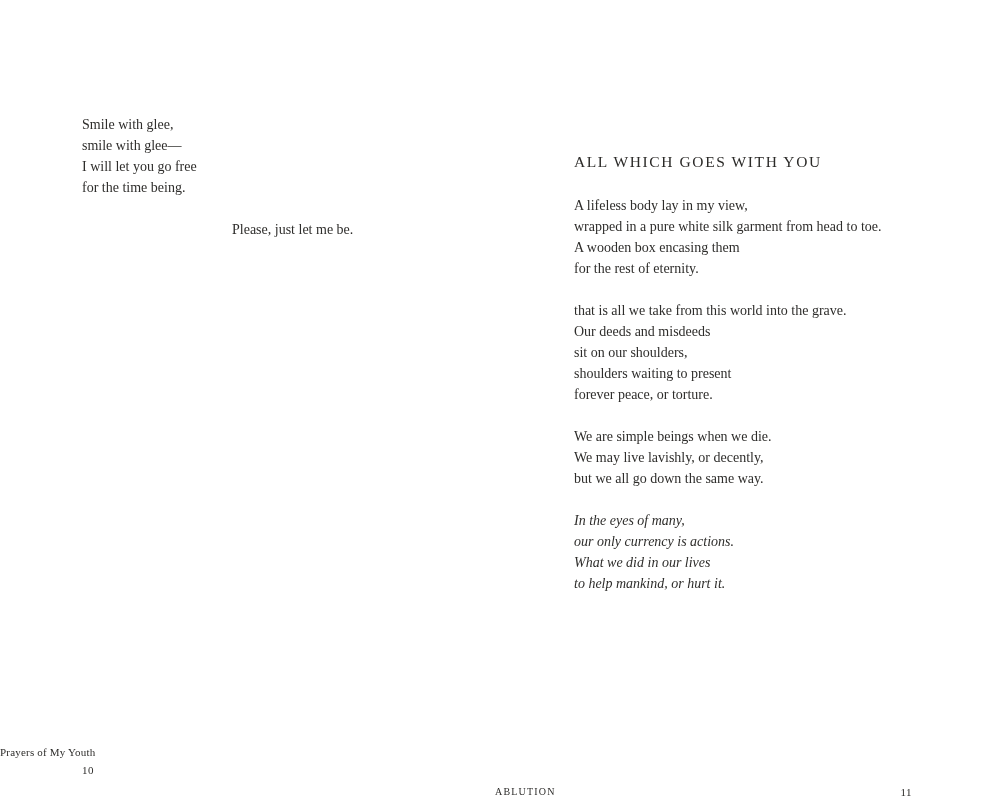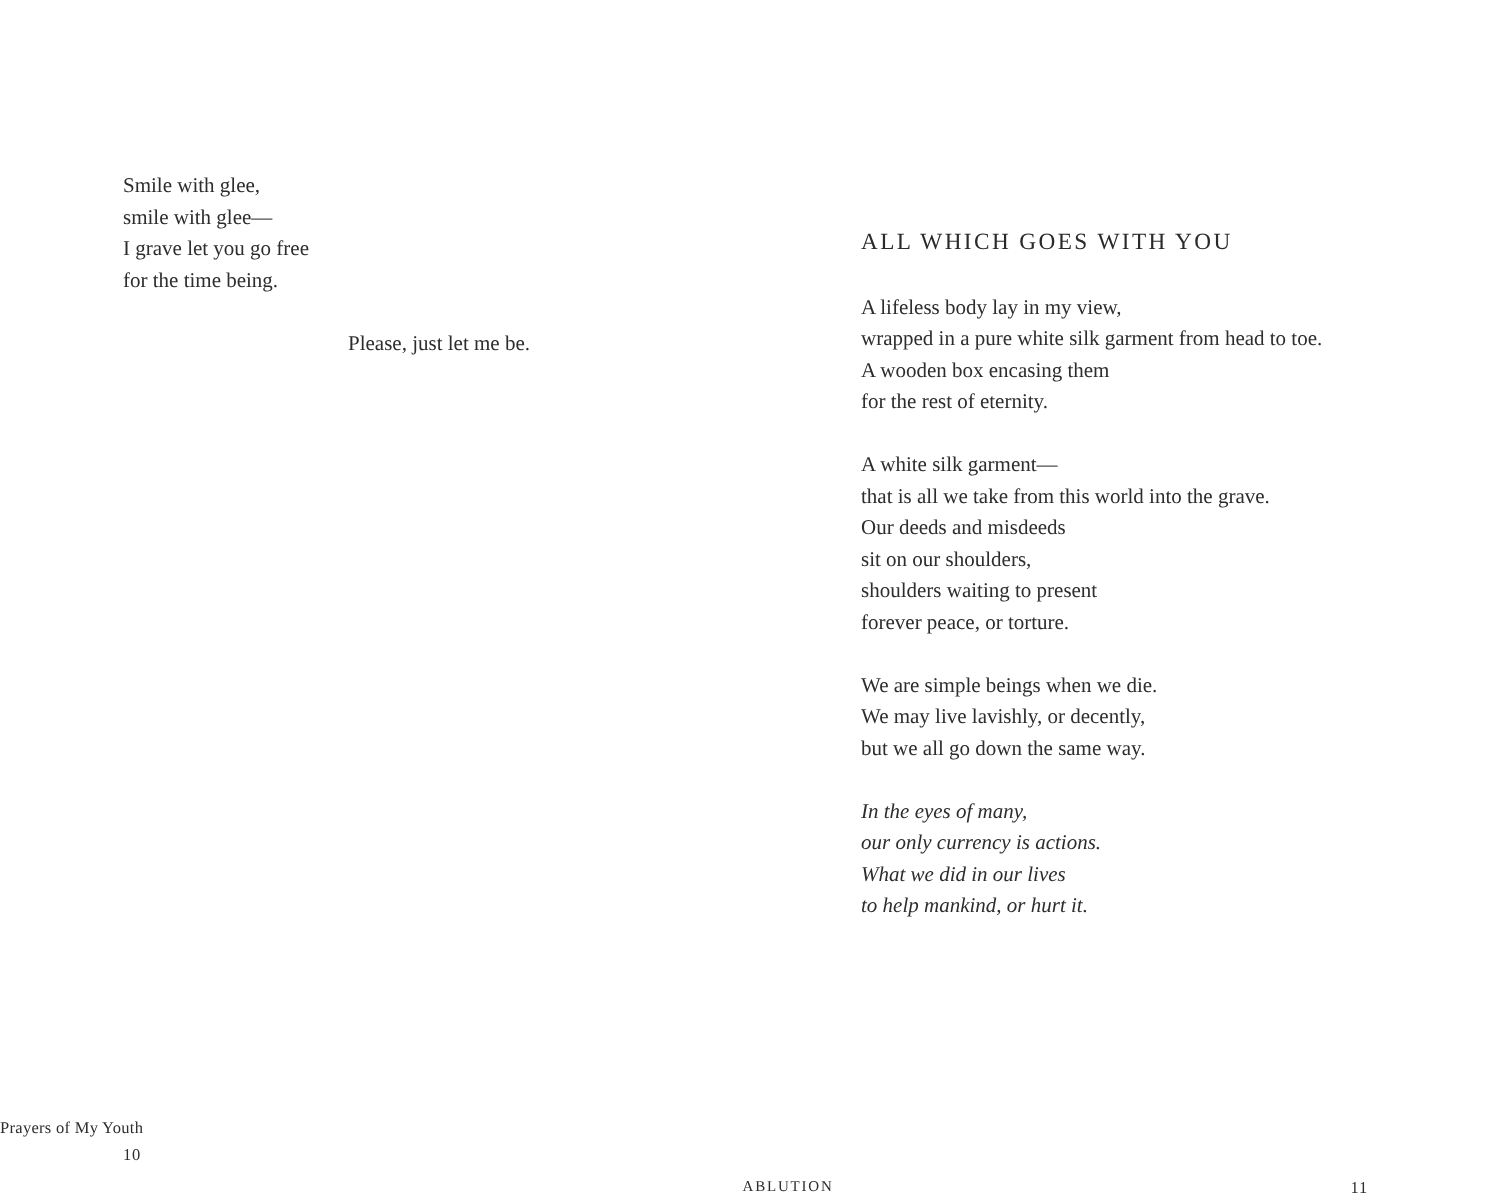--- a/index.html
+++ b/index.html
@@ -92,21 +92,21 @@
 </head>
 <body>
 
 <div class="spread">
 
   <div class="page page-left">
 
     <div class="left-stanza">
       <div class="poem-line">Smile with glee,</div>
       <div class="poem-line">smile with glee—</div>
-      <div class="poem-line">I grave let you go free</div>
+      <div class="poem-line">I will let you go free</div>
       <div class="poem-line">for the time being.</div>
     </div>
 
     <div class="indent-line poem-line">Please, just let me be.</div>
 
     <div class="footer-pagenum footer-pagenum-left">10</div>
     <div class="footer-center footer-book-title">Prayers of My Youth</div>
   </div>
 
   <div class="page page-right">
@@ -115,21 +115,20 @@
       <div class="poem-title">ALL WHICH GOES WITH YOU</div>
 
       <div class="stanza">
         <div class="poem-line">A lifeless body lay in my view,</div>
         <div class="poem-line">wrapped in a pure white silk garment from head to toe.</div>
         <div class="poem-line">A wooden box encasing them</div>
         <div class="poem-line">for the rest of eternity.</div>
       </div>
 
       <div class="stanza">
-        <div class="poem-line">A white silk garment—</div>
         <div class="poem-line">that is all we take from this world into the grave.</div>
         <div class="poem-line">Our deeds and misdeeds</div>
         <div class="poem-line">sit on our shoulders,</div>
         <div class="poem-line">shoulders waiting to present</div>
         <div class="poem-line">forever peace, or torture.</div>
       </div>
 
       <div class="stanza">
         <div class="poem-line">We are simple beings when we die.</div>
         <div class="poem-line">We may live lavishly, or decently,</div>

